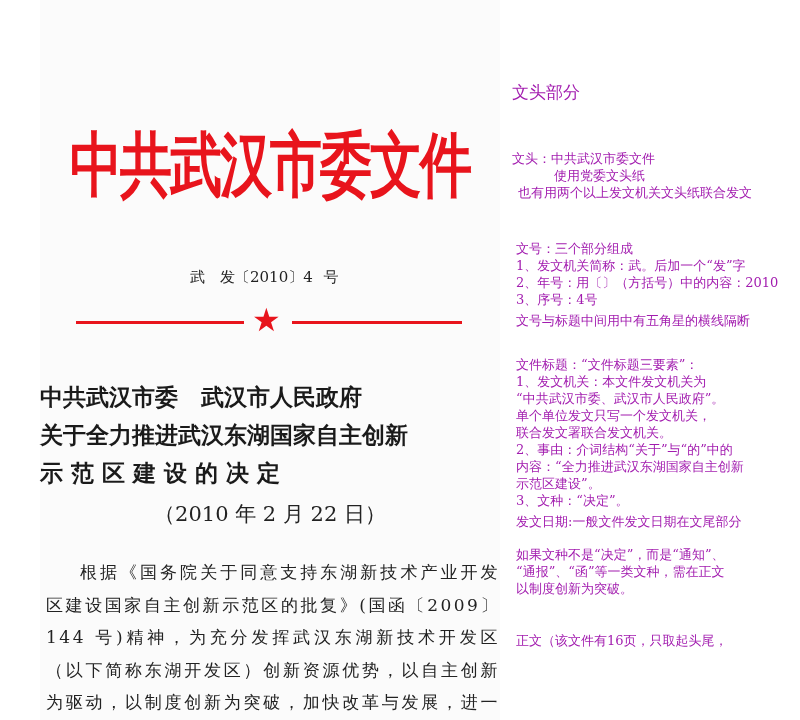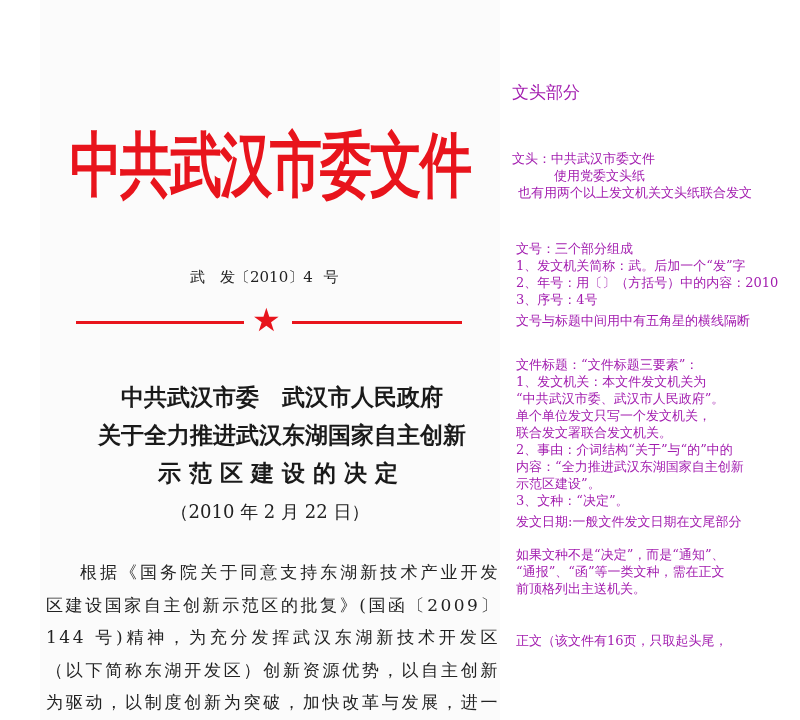--- a/index.html
+++ b/index.html
@@ -25,30 +25,30 @@
     .rule {
       position: absolute; top: 321px; height: 3px; background: #e8141c;
     }
     .rule.left { left: 76px; width: 168px; }
     .rule.right { left: 292px; width: 170px; }
     .star {
       position: absolute; left: 252px; top: 304px; color: #e8141c; font-size: 32px;
       line-height: 1; font-family: "DejaVu Sans", sans-serif;
     }
     .title-line {
-      position: absolute; left: 52px; width: 460px; text-align: center;
+      position: absolute; left: 40px; width: 460px; text-align: left;
       font-family: Liberation Serif, serif; font-weight: bold; color: #1a1a1a;
       font-size: 23px; white-space: nowrap;
     }
     .title-1 { top: 382px; }
     .title-2 { top: 420px; }
     .title-3 { top: 458px; letter-spacing: 8px; }
     .title-date {
       position: absolute; left: 40px; width: 460px; text-align: center; top: 500px;
-      font-size: 18px; color: #222;
+      font-size: 21px; color: #222;
     }
     .body-text {
       position: absolute; left: 46px; top: 556px; width: 454px;
       font-size: 17px; color: #222; line-height: 32.5px;
       text-align: justify; letter-spacing: 2.5px;
     }
     .body-text p { margin: 0; text-indent: 34px; }
     .annot { position: absolute; color: #a21caf; font-size: 13px; line-height: 17px; white-space: nowrap; }
     .a-head { left: 512px; top: 84px; font-size: 17px; font-family: "DejaVu Sans", sans-serif; }
     .indent { padding-left: 42px; }
@@ -99,18 +99,18 @@
   <div>2、事由：介词结构“关于”与“的”中的</div>
   <div>内容：“全力推进武汉东湖国家自主创新</div>
   <div>示范区建设”。</div>
   <div>3、文种：“决定”。</div>
   <div style="margin-top:4px;">发文日期:一般文件发文日期在文尾部分</div>
 </div>
 
 <div class="annot" style="left:516px; top:546px;">
   <div>如果文种不是“决定”，而是“通知”、</div>
   <div>“通报”、“函”等一类文种，需在正文</div>
-  <div>前顶格列出主送机关。</div>
+  <div>以制度创新为突破。</div>
 </div>
 
 <div class="annot" style="left:516px; top:632px;">
   <div>正文（该文件有16页，只取起头尾，</div>
 </div>
 
 </body></html>

